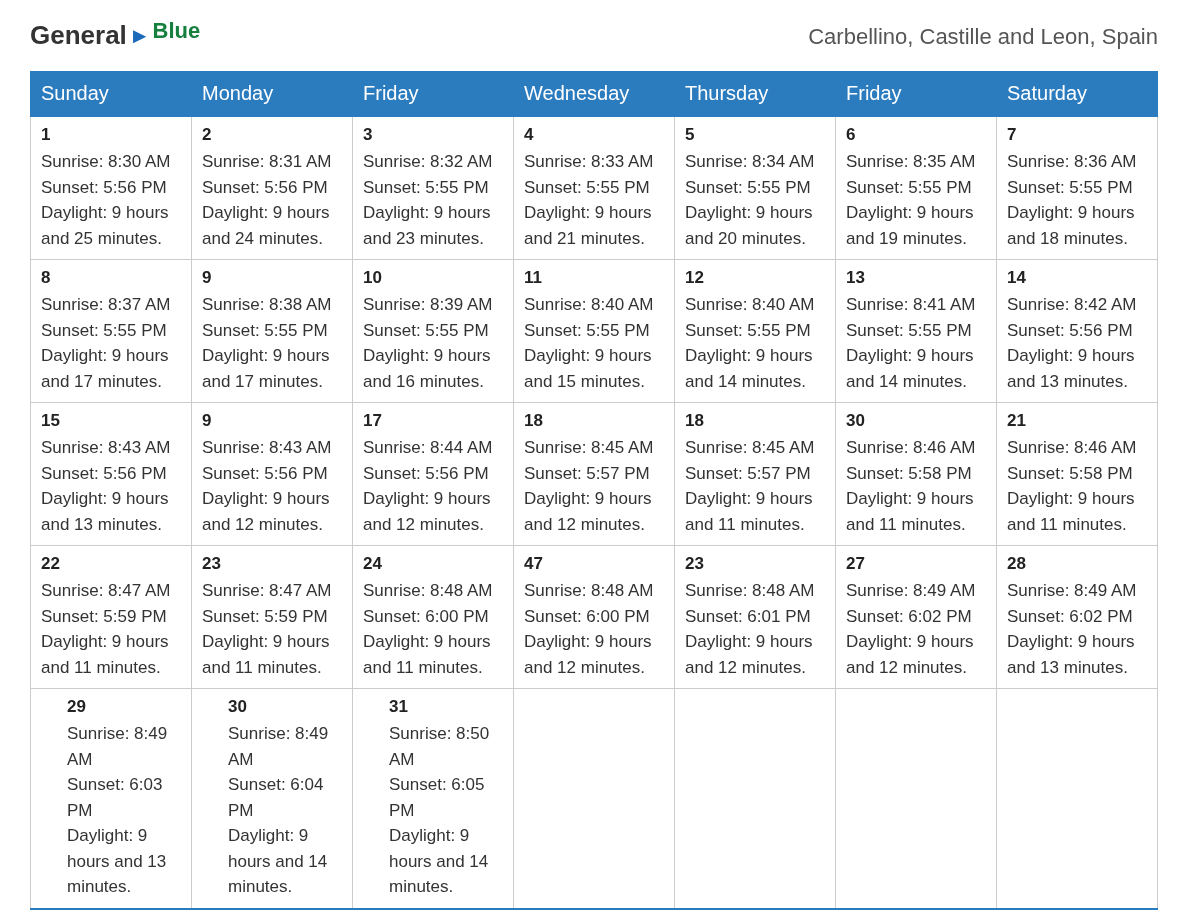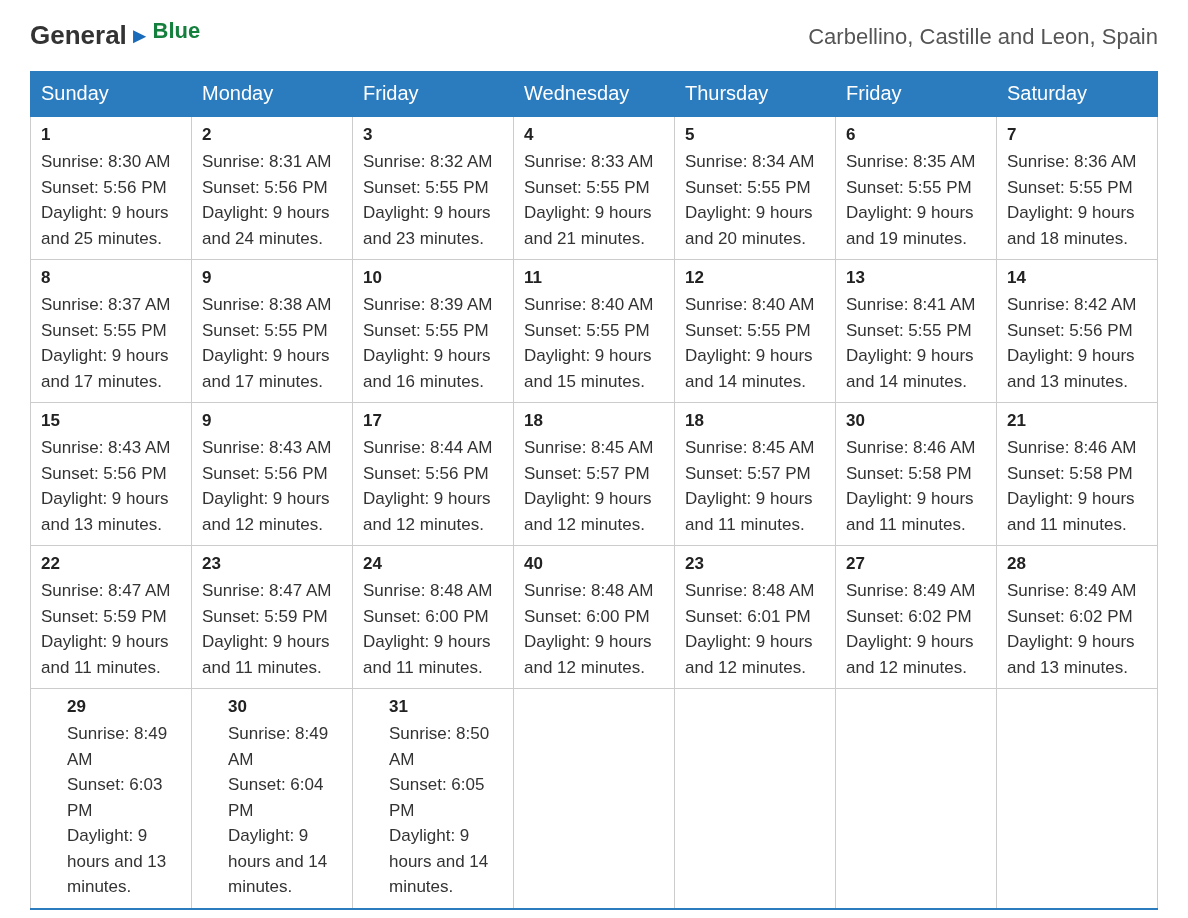--- a/index.html
+++ b/index.html
@@ -225,21 +225,21 @@
         </td>
         <td>
           <span class="day-number">23</span>
           <div class="day-info">Sunrise: 8:47 AM<br>Sunset: 5:59 PM<br>Daylight: 9 hours and 11 minutes.</div>
         </td>
         <td>
           <span class="day-number">24</span>
           <div class="day-info">Sunrise: 8:48 AM<br>Sunset: 6:00 PM<br>Daylight: 9 hours and 11 minutes.</div>
         </td>
         <td>
-          <span class="day-number">40</span>
+          <span class="day-number">47</span>
           <div class="day-info">Sunrise: 8:48 AM<br>Sunset: 6:00 PM<br>Daylight: 9 hours and 12 minutes.</div>
         </td>
         <td>
           <span class="day-number">23</span>
           <div class="day-info">Sunrise: 8:48 AM<br>Sunset: 6:01 PM<br>Daylight: 9 hours and 12 minutes.</div>
         </td>
         <td>
           <span class="day-number">27</span>
           <div class="day-info">Sunrise: 8:49 AM<br>Sunset: 6:02 PM<br>Daylight: 9 hours and 12 minutes.</div>
         </td>

